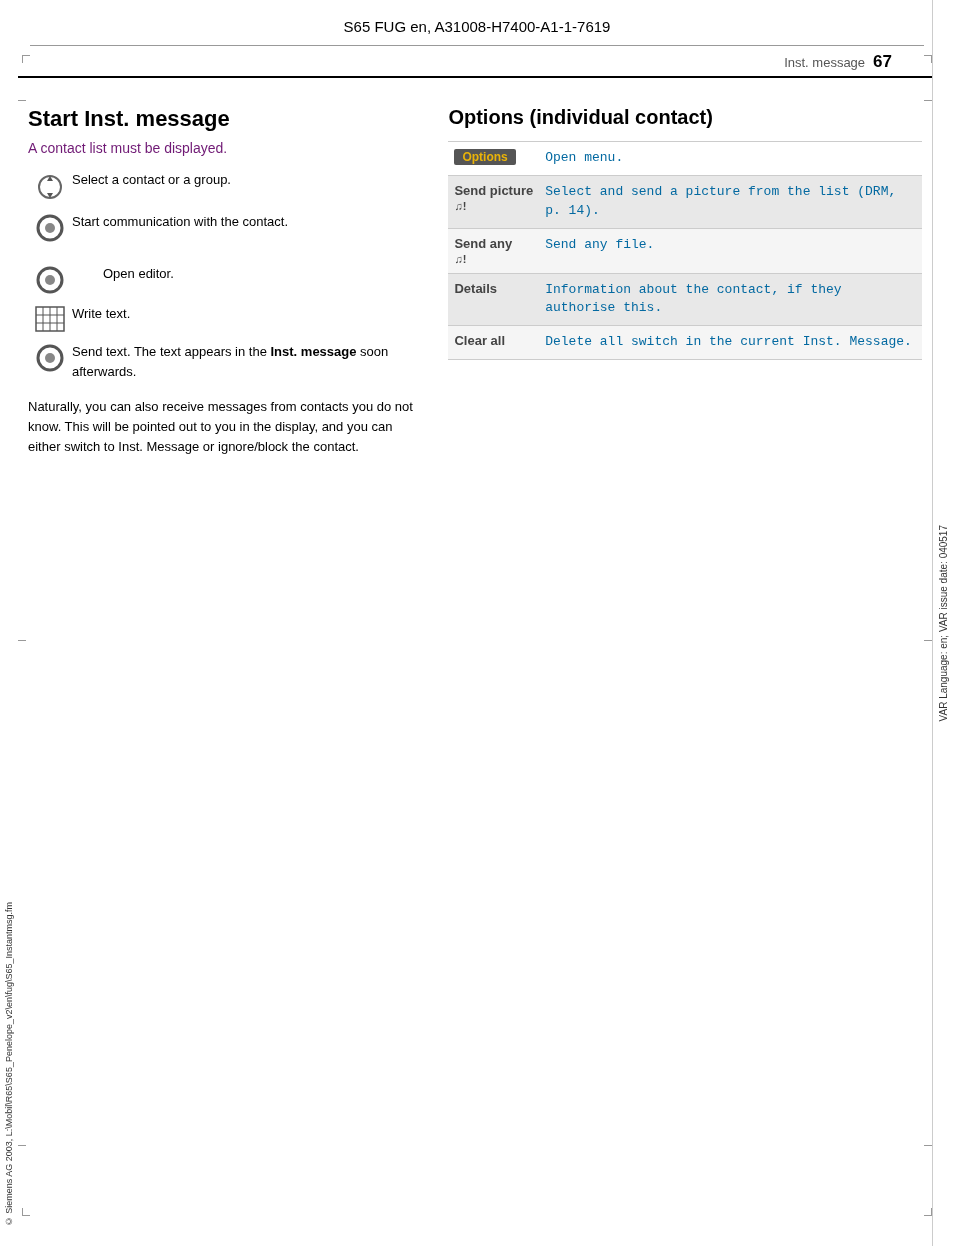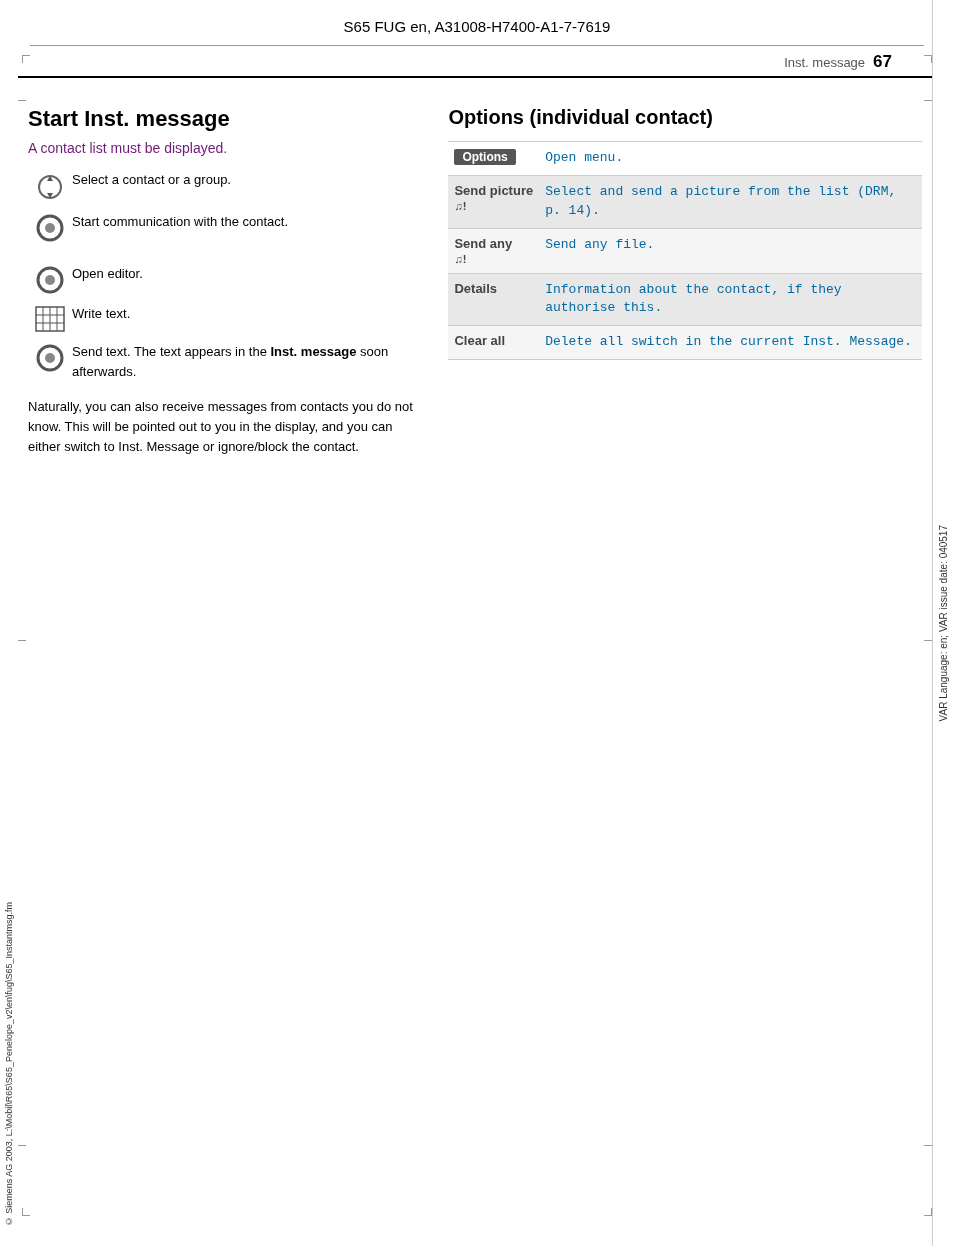--- a/index.html
+++ b/index.html
@@ -197,21 +197,21 @@
     .options-table .opt-desc {
       color: #0369a1;
       line-height: 1.45;
       font-family: Liberation Mono, monospace;
     }
 
     
     .options-btn-tag {
       display: inline-block;
       background: #555;
-      color: #ffffff;
+      color: #eab308;
       font-size: 12px;
       font-weight: bold;
       padding: 1px 8px;
       border-radius: 2px;
       margin-right: 6px;
     }
 
     
     .options-table tr:nth-child(odd) td {
       background: #f5f5f5;
@@ -261,21 +261,21 @@
 
 <div class="side-text-right">
   <span>VAR Language: en; VAR issue date: 040517</span>
 </div>
 
 <div class="side-text-left">
   <span>© Siemens AG 2003, L:\Mobil\R65\S65_Penelope_v2\en\fug\S65_Instantmsg.fm</span>
 </div>
 
 <div class="top-header">
-  <span>S65 FUG en, A31008-H7400-A1-7-7619</span>
+  <span>S65 FUG en, A31008-H7400-A1-1-7619</span>
 </div>
 
 <div class="page-header">
   <span class="page-header-text">Inst. message</span>
   <span class="page-number">67</span>
 </div>
 
 <div class="main-content">
 
   <div class="left-col">
@@ -300,21 +300,21 @@
           <circle cx="14" cy="14" r="5" fill="#888"></circle>
         </svg>
       </div>
       <div class="icon-text">Start communication with the contact.</div>
     </div>
 
     <div class="icon-row">
       <div class="icon-cell"></div>
     </div>
 
-    <div class="icon-row" style="margin-top:10px;">
+    <div class="icon-row" style="margin-top:10px;gap:31px;">
       <div class="icon-cell">
         <svg width="28" height="28" viewBox="0 0 28 28">
           <circle cx="14" cy="14" r="12" fill="none" stroke="#555" stroke-width="3"></circle>
           <circle cx="14" cy="14" r="5" fill="#888"></circle>
         </svg>
       </div>
       <div class="icon-text">Open editor.</div>
     </div>
 
     <div class="icon-row">

